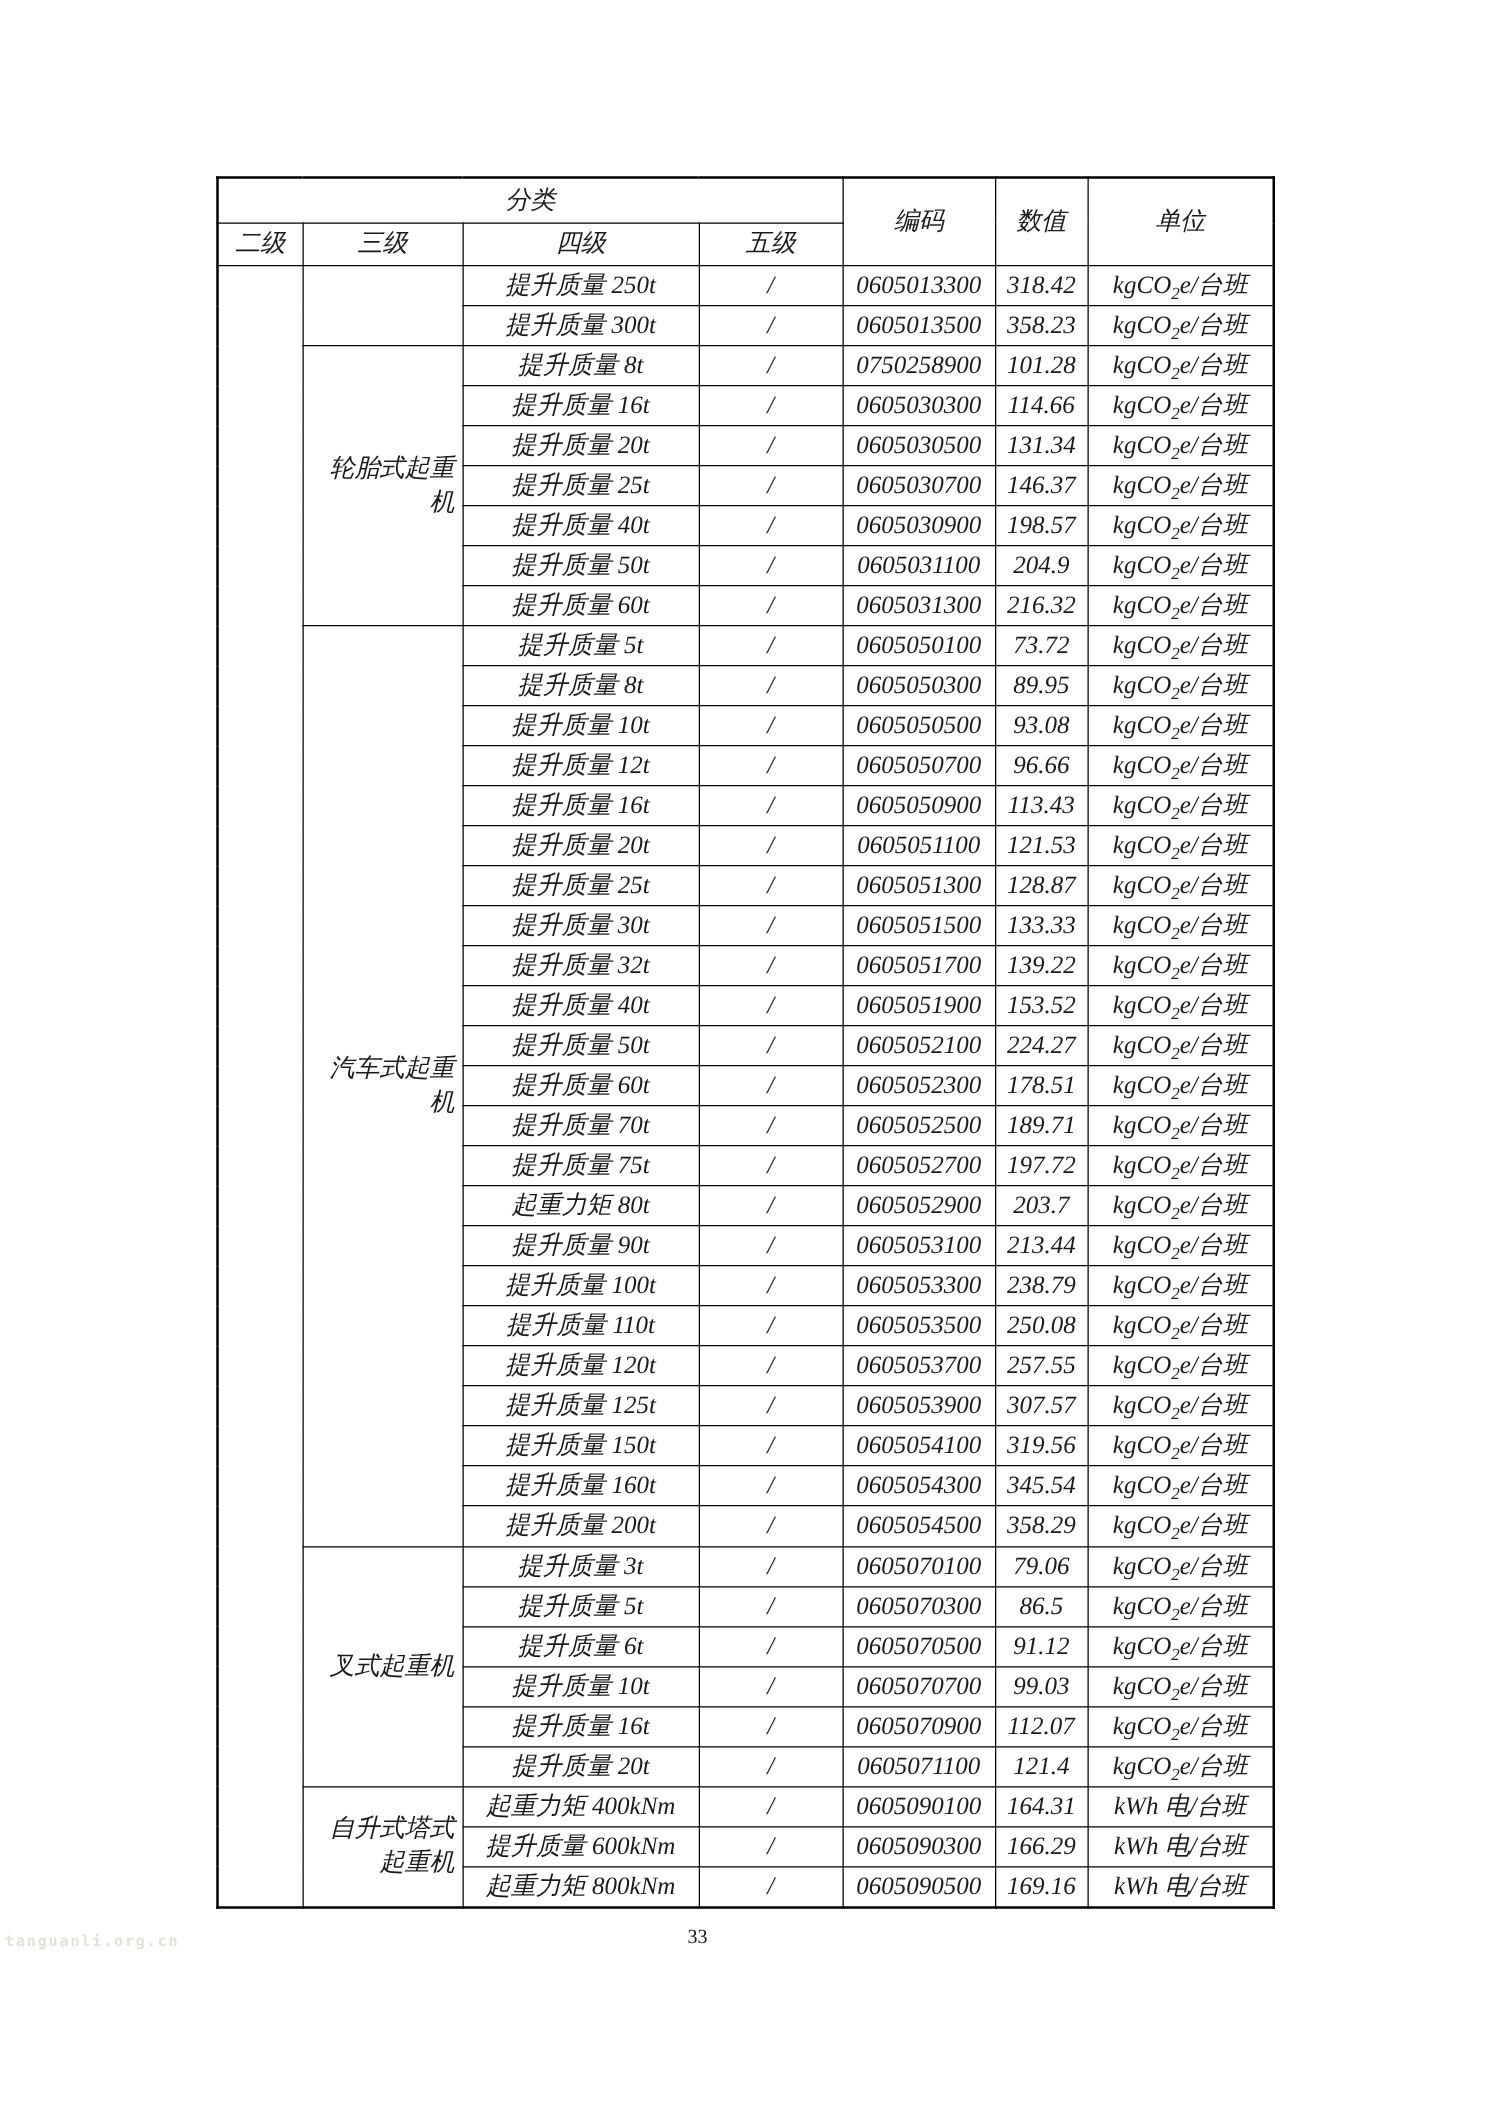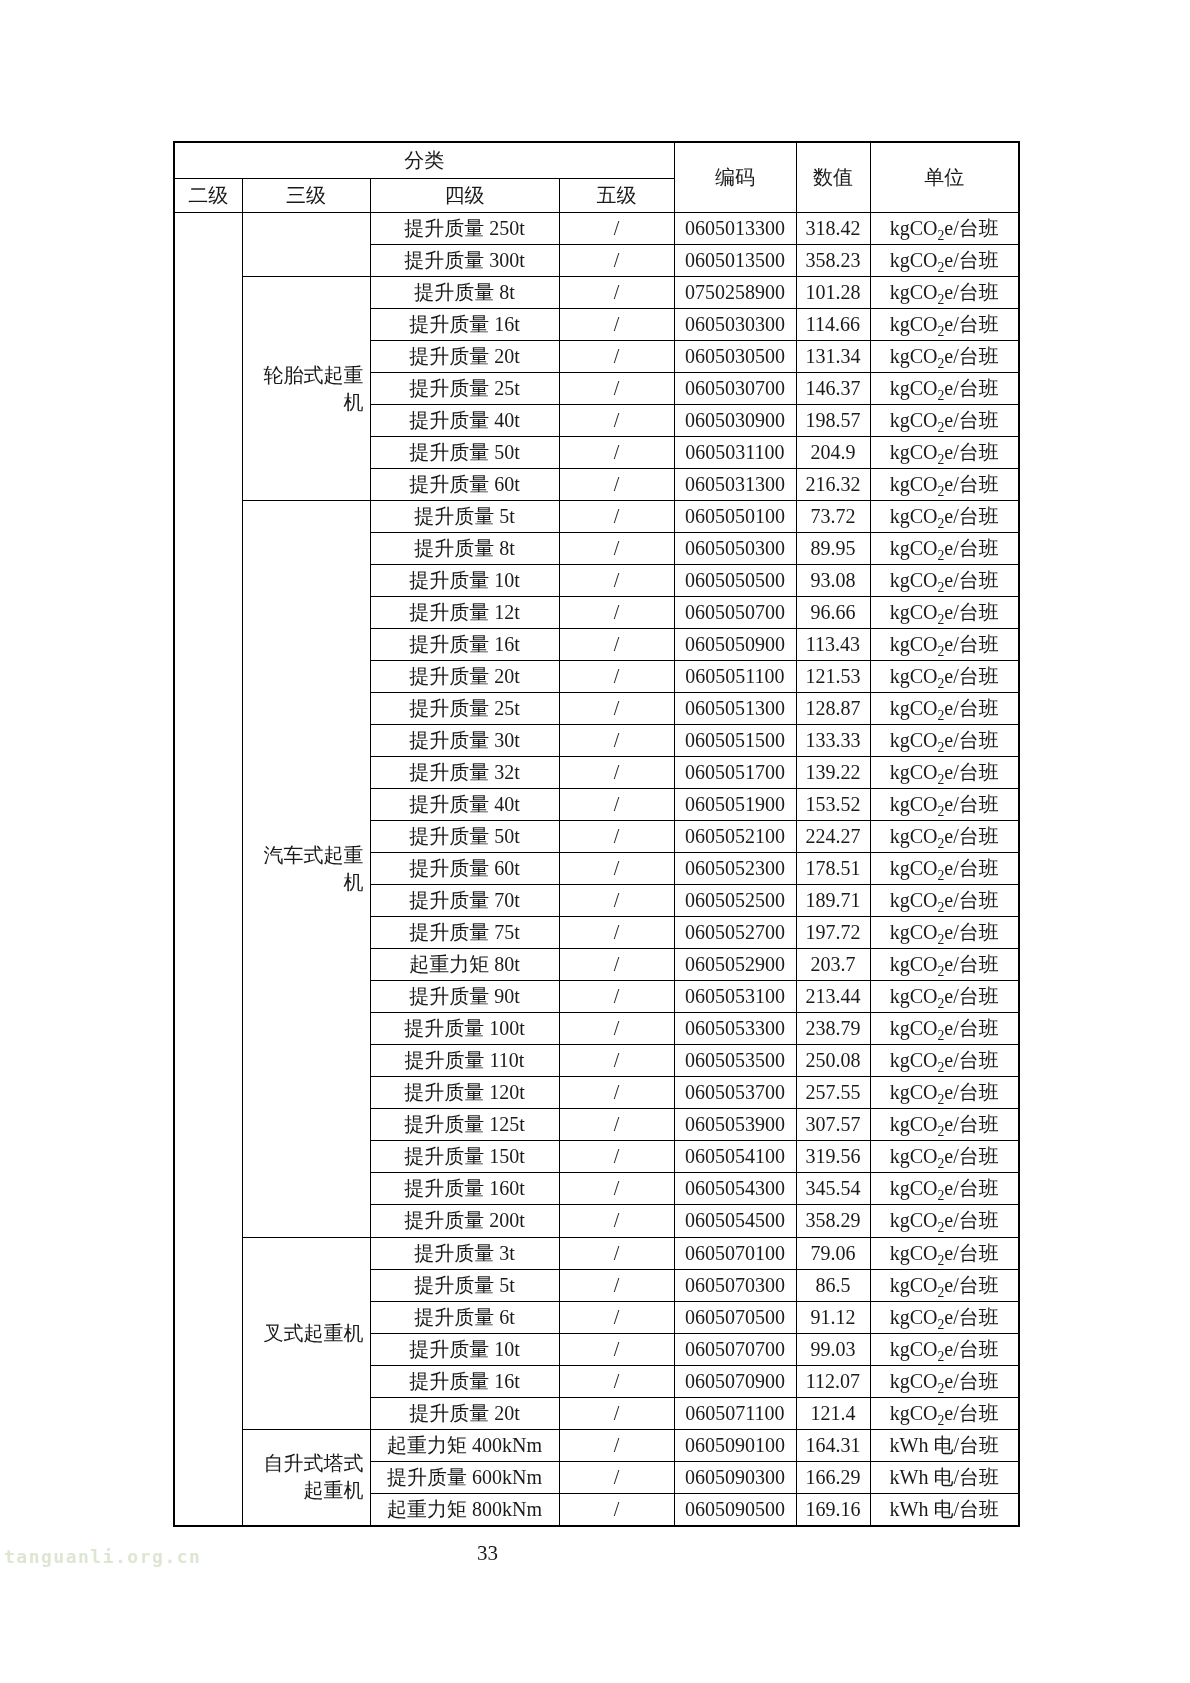--- a/index.html
+++ b/index.html
@@ -17,20 +17,21 @@
   }
   table.doc-table {
     position: absolute;
     left: 173px;
     top: 141px;
     width: 845px;
     height: 1386px;
     border-collapse: collapse;
     table-layout: fixed;
     border: 2px solid #000;
+    font-style: italic;
   }
   .doc-table th, .doc-table td {
     border: 1px solid #000;
     font-weight: normal;
     font-size: 20px;
     text-align: center;
     vertical-align: middle;
     padding: 0;
     line-height: 1.35;
     overflow: hidden;
@@ -41,32 +42,32 @@
     text-align: right;
     padding: 0 6px;
   }
   .doc-table sub {
     font-size: 0.68em;
     line-height: 0;
   }
   .page-number {
     position: absolute;
     top: 1541px;
-    left: 477px;
+    left: 506px;
     width: 60px;
-    text-align: left;
-    font-size: 21px;
+    text-align: right;
+    font-size: 16px;
   }
   .watermark {
     position: absolute;
     left: 4px;
     top: 1546px;
     font-family: "DejaVu Sans Mono", monospace;
     font-weight: bold;
-    font-size: 18px;
+    font-size: 12px;
     letter-spacing: 1.5px;
     color: #dce6d2;
   }
 </style>
 </head>
 <body>
 
 <table class="doc-table">
   <colgroup>
     <col style="width:68px">

